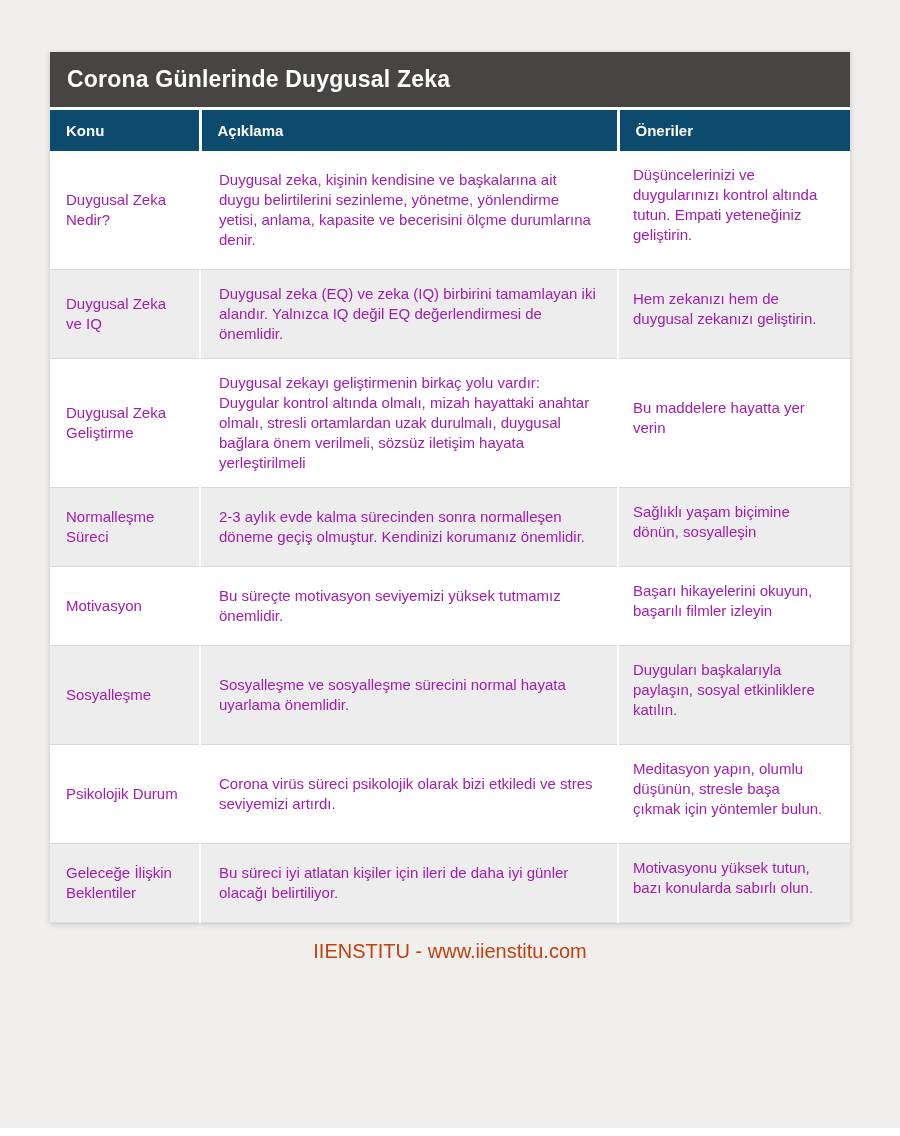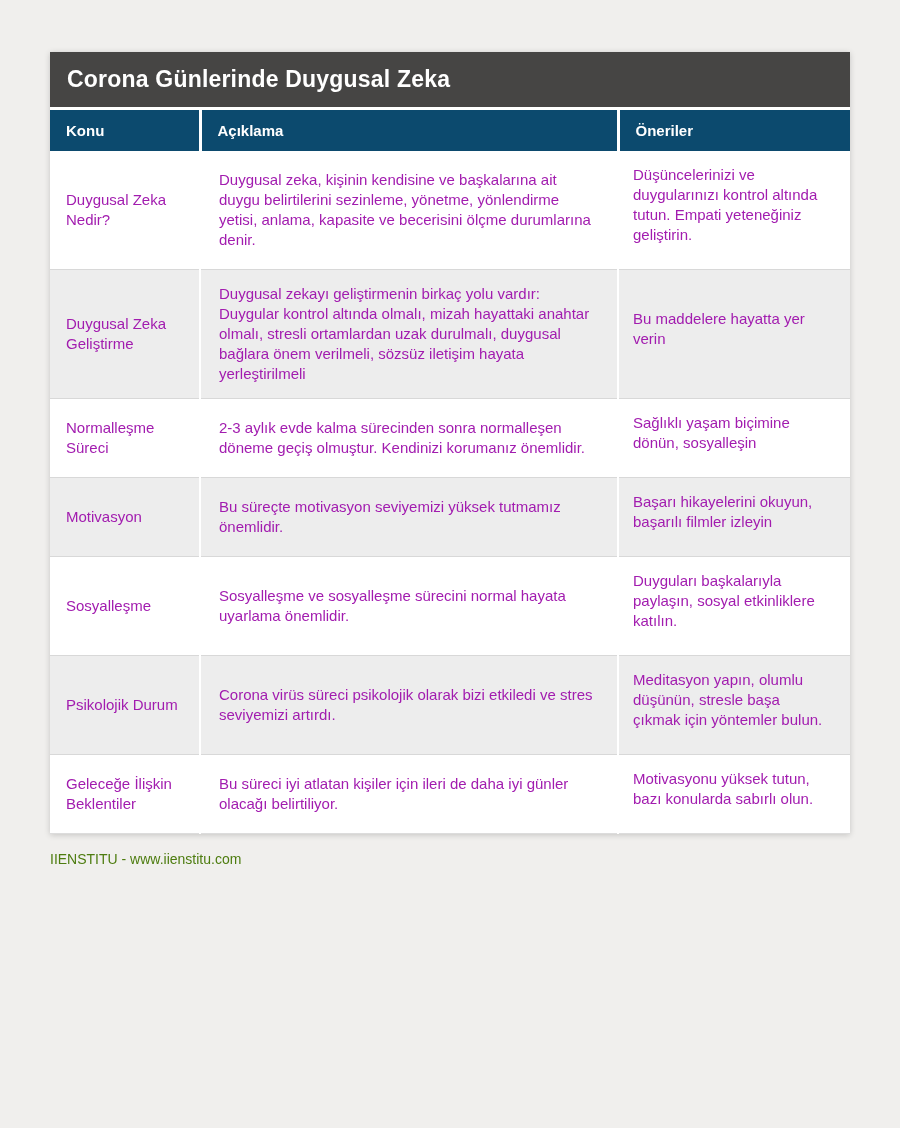--- a/index.html
+++ b/index.html
@@ -65,24 +65,24 @@
   }
   tbody td + td {
     border-left: 2px solid #ffffff;
   }
   tbody td.description-cell { padding: 14px 18px; }
   tbody td.suggestion-cell  { padding: 14px 20px 24px 14px; }
   tbody tr { background: #ffffff; }
   tbody tr:nth-child(even) { background: #ededed; }
   tbody tr + tr td { border-top: 1px solid #d8d8d8; }
   .footer {
-    text-align: left;
+    text-align: center;
     margin-top: 17px;
-    font-size: 14px;
-    color: #4d7c0f;
+    font-size: 20px;
+    color: #c2410c;
   }
 </style>
 </head>
 <body>
 
 <div class="page">
   <div class="card">
     <div class="card-inner">
       <div class="title-bar">
         <h1>Corona Günlerinde Duygusal Zeka</h1>
@@ -98,20 +98,25 @@
             <th>Konu</th>
             <th>Açıklama</th>
             <th>Öneriler</th>
           </tr>
         </thead>
         <tbody>
             <tr>
               <td class="topic-cell">Duygusal Zeka Nedir?</td>
               <td class="description-cell">Duygusal zeka, kişinin kendisine ve başkalarına ait duygu belirtilerini sezinleme, yönetme, yönlendirme yetisi, anlama, kapasite ve becerisini ölçme durumlarına denir.</td>
               <td class="suggestion-cell">Düşüncelerinizi ve duygularınızı kontrol altında tutun. Empati yeteneğiniz geliştirin.</td>
+            </tr>
+            <tr>
+              <td class="topic-cell">Duygusal Zeka ve IQ</td>
+              <td class="description-cell">Duygusal zeka (EQ) ve zeka (IQ) birbirini tamamlayan iki alandır. Yalnızca IQ değil EQ değerlendirmesi de önemlidir.</td>
+              <td class="suggestion-cell">Hem zekanızı hem de duygusal zekanızı geliştirin.</td>
             </tr>
             <tr>
               <td class="topic-cell">Duygusal Zeka Geliştirme</td>
               <td class="description-cell">Duygusal zekayı geliştirmenin birkaç yolu vardır: Duygular kontrol altında olmalı, mizah hayattaki anahtar olmalı, stresli ortamlardan uzak durulmalı, duygusal bağlara önem verilmeli, sözsüz iletişim hayata yerleştirilmeli</td>
               <td class="suggestion-cell">Bu maddelere hayatta yer verin</td>
             </tr>
             <tr>
               <td class="topic-cell">Normalleşme Süreci</td>
               <td class="description-cell">2-3 aylık evde kalma sürecinden sonra normalleşen döneme geçiş olmuştur. Kendinizi korumanız önemlidir.</td>
               <td class="suggestion-cell">Sağlıklı yaşam biçimine dönün, sosyalleşin</td>

